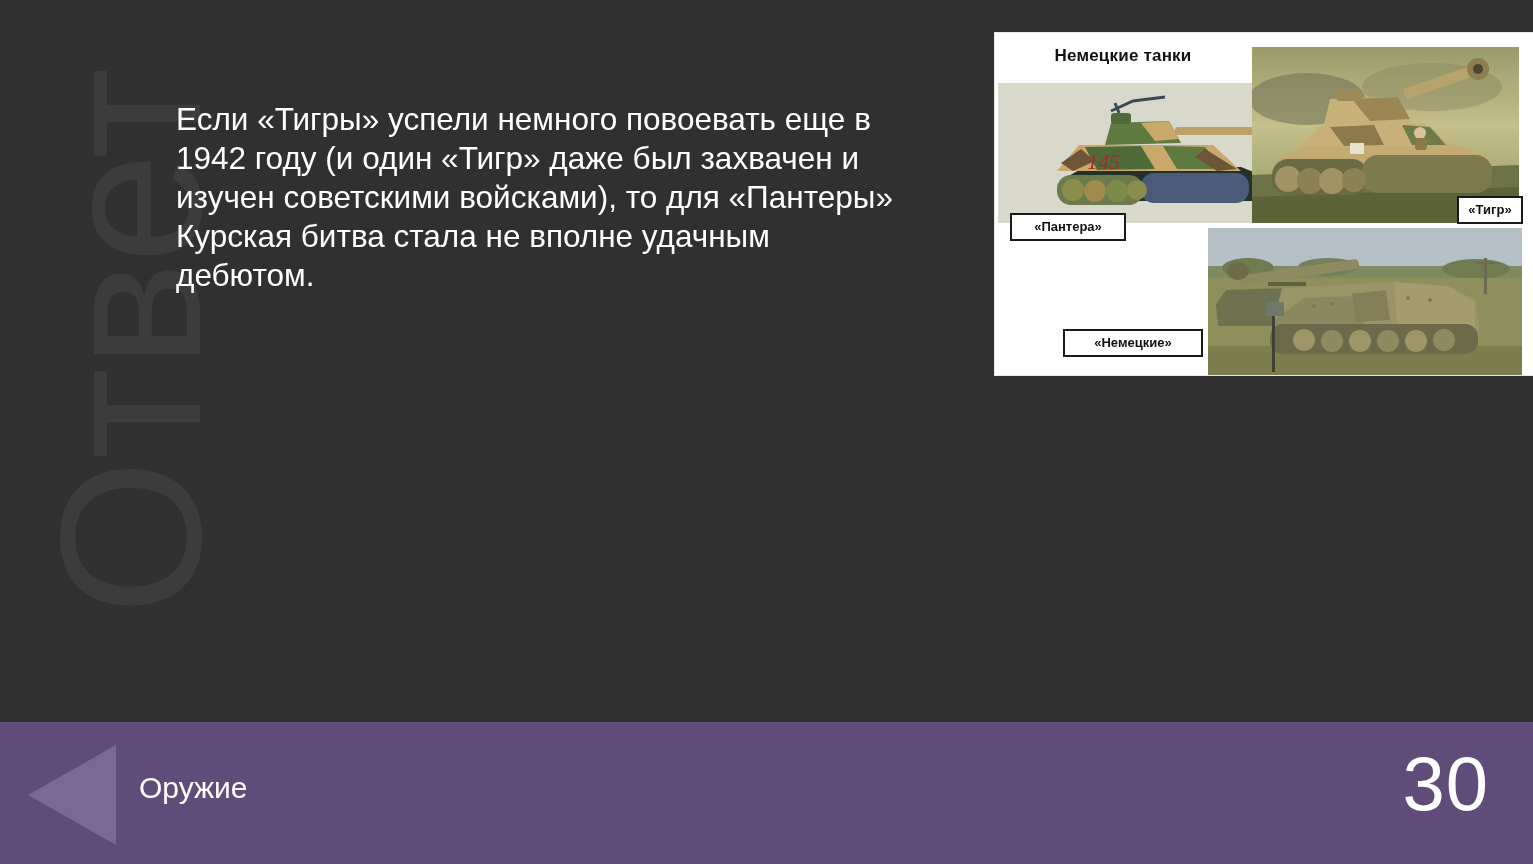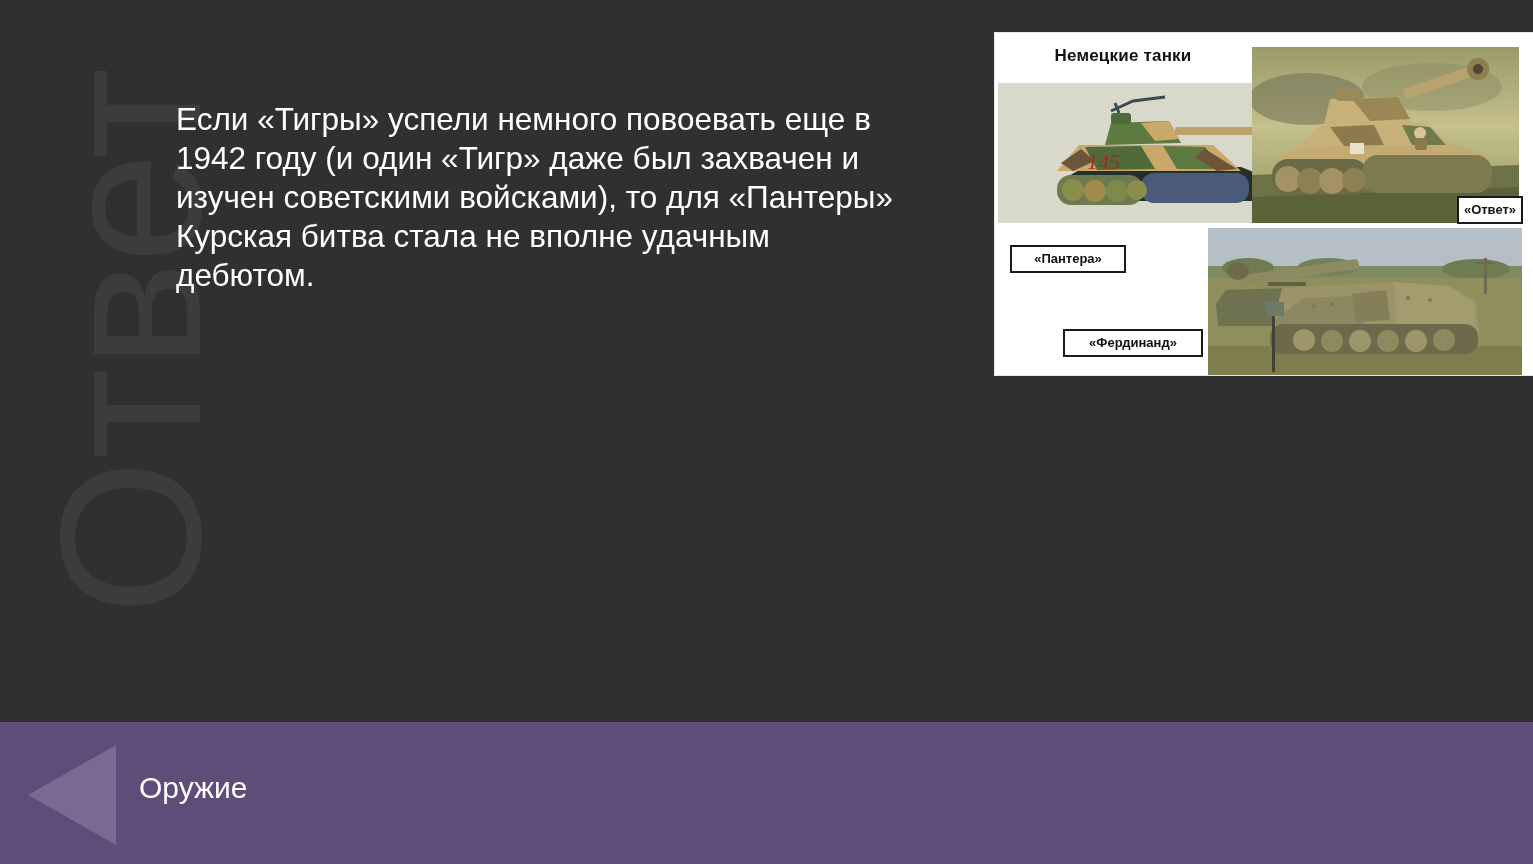--- a/index.html
+++ b/index.html
@@ -112,21 +112,21 @@
     border: 2px solid #1a1a1a;
     font-size: 13px;
     font-weight: bold;
     color: #111111;
     text-align: center;
     line-height: 24px;
     height: 24px;
     box-sizing: content-box;
     white-space: nowrap;
   }
-  .cap-panther { left: 15px; top: 212px; width: 112px; }
+  .cap-panther { left: 15px; top: 180px; width: 112px; }
   .cap-tiger   { left: 462px; top: 163px; width: 62px; }
   .cap-ferd    { left: 68px;  top: 296px; width: 136px; }
 
   
   .footer {
     position: absolute;
     left: 0;
     top: 722px;
     width: 1533px;
     height: 142px;
@@ -301,21 +301,22 @@
         <circle cx="124" cy="76" r="2" fill="#7d7954"></circle>
         <circle cx="200" cy="70" r="2" fill="#7d7954"></circle>
         <circle cx="222" cy="72" r="2" fill="#7d7954"></circle>
 
         <rect x="58" y="74" width="18" height="14" fill="#6e7a68"></rect>
         <rect x="64" y="88" width="3" height="56" fill="#3f4237"></rect>
       </svg>
     </div>
 
     <div class="cap cap-panther">«Пантера»</div>
-    <div class="cap cap-tiger">«Ответ»</div>
-    <div class="cap cap-ferd">«Фердинанд»</div>
+    <div class="cap cap-tiger">«Тигр»</div>
+    <div class="cap cap-ferd">«Немецкие»</div>
   </div>
 
   <div class="footer"></div>
   <div class="back-arrow"></div>
   <div class="footer-label">Оружие</div>
+  <div class="footer-number">30</div>
 
 </div>
 
 </body></html>

